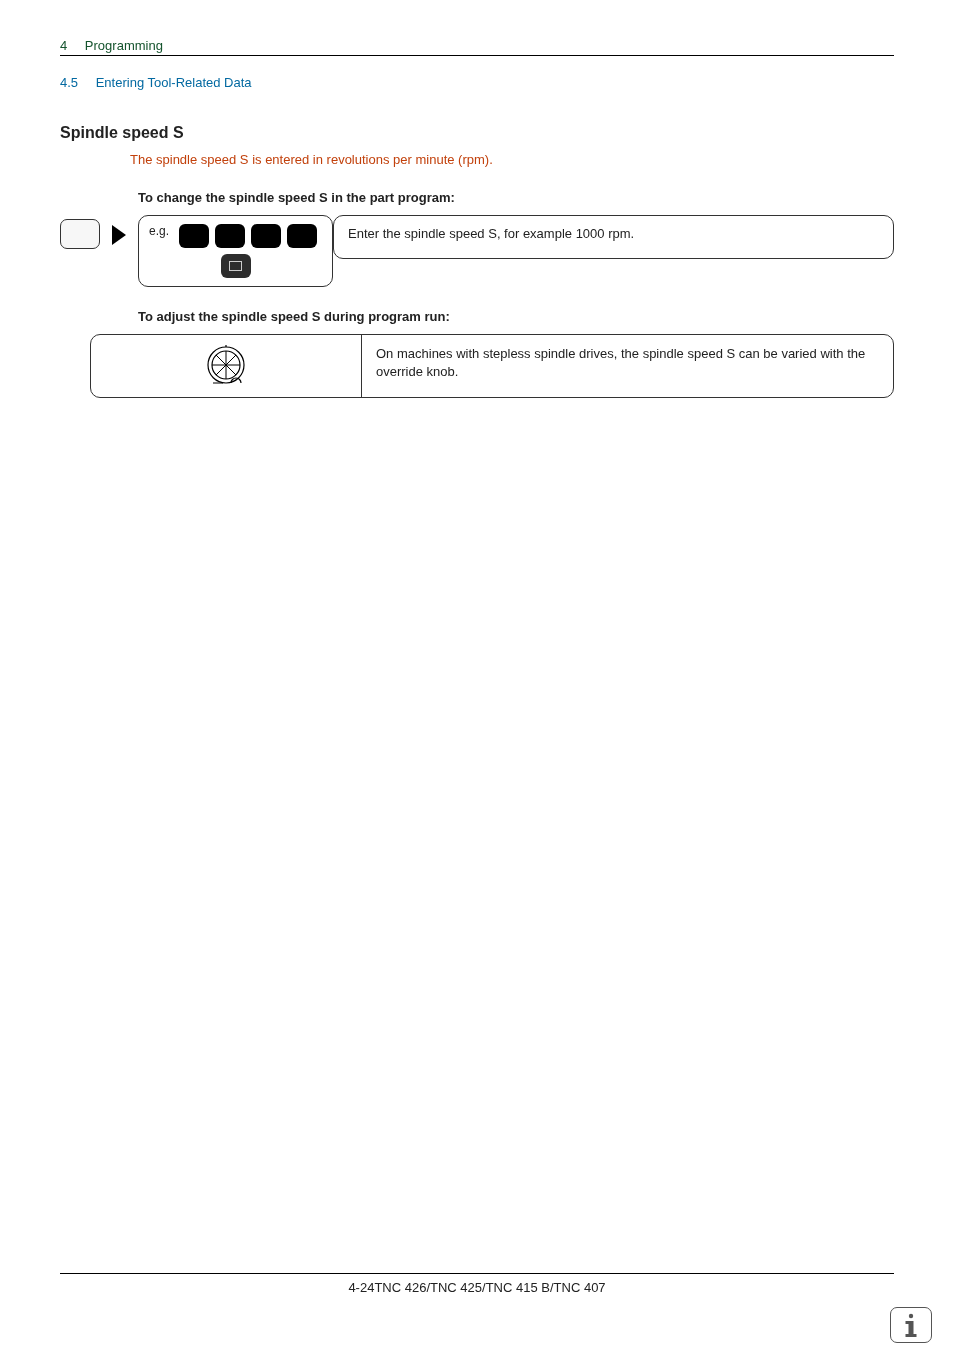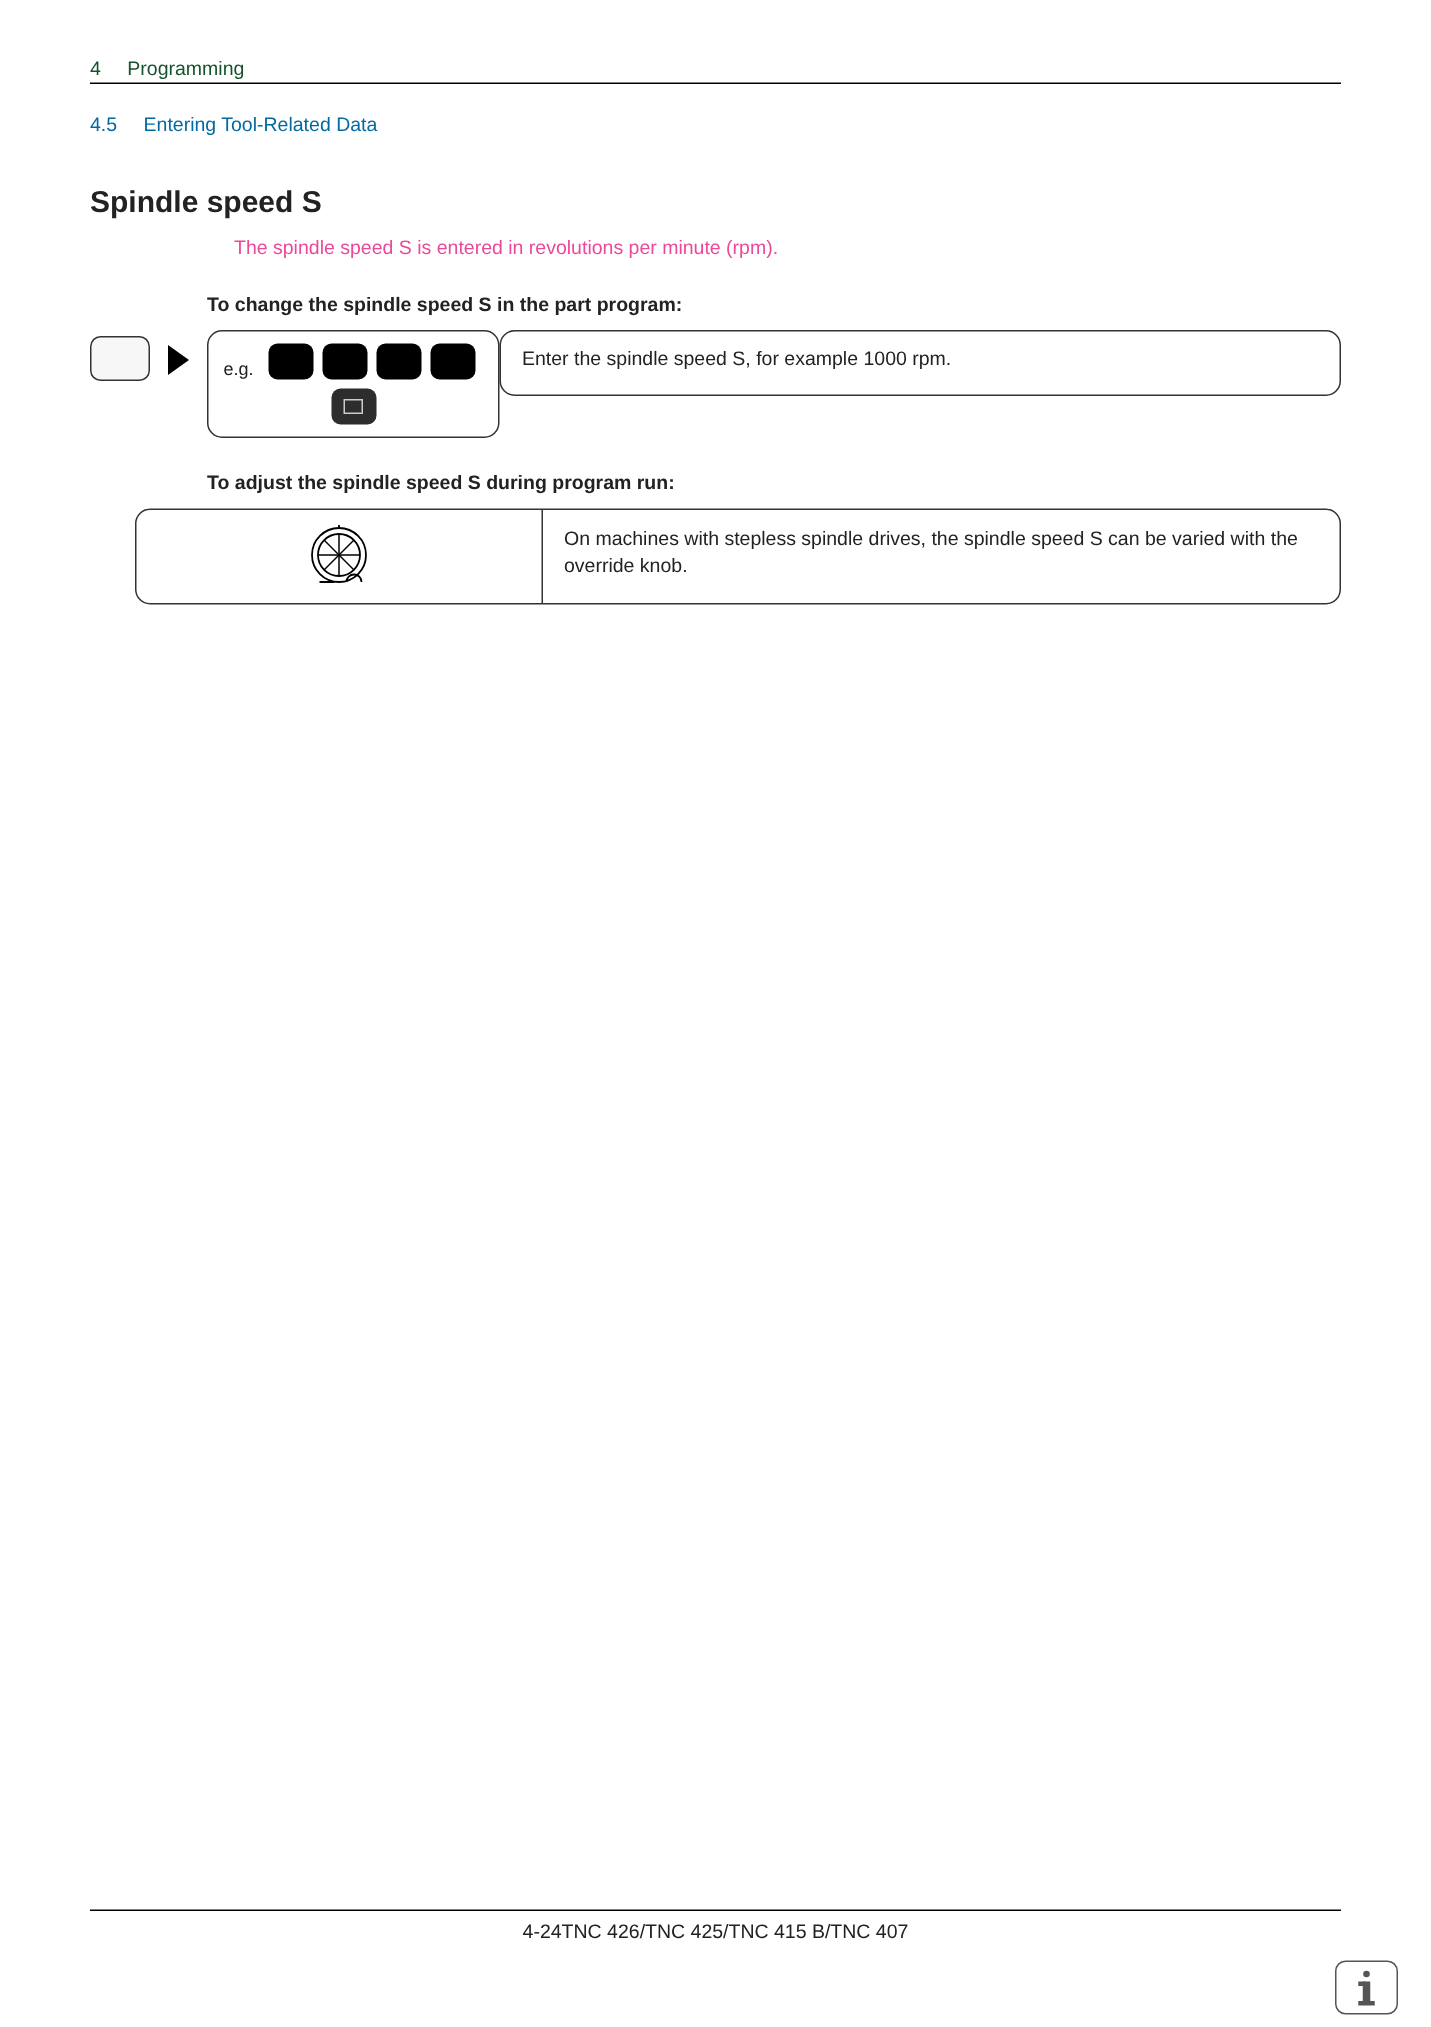--- a/index.html
+++ b/index.html
@@ -30,27 +30,27 @@
     padding-top: 19px;
     font-size: 13px;
     color: #0369a1;
   }
   .sub-header .secnum {
     margin-right: 14px;
   }
   .section-title {
     margin-top: 34px;
     font-weight: bold;
-    font-size: 20px;
+    font-size: 16px;
   }
   .body-indent {
-    margin-left: 96px;
-    margin-top: 10px;
-    font-size: 13px;
-    color: #ec4899;
+    margin-left: 70px;
+    margin-top: 10px;
+    font-size: 13px;
+    color: #c2410c;
     line-height: 1.25;
   }
   .body-indent.tight {
     margin-top: 14px;
   }
   .sub-heading {
     margin-left: 78px;
     margin-top: 22px;
     font-weight: bold;
     font-size: 13px;
@@ -80,21 +80,21 @@
   }
   .eg-box {
     border: 1.5px solid #333;
     border-radius: 10px;
     padding: 8px 10px 8px 10px;
     min-width: 195px;
     box-sizing: border-box;
   }
   .eg-top {
     display: flex;
-    align-items: flex-end;
+    align-items: flex-start;
     gap: 6px;
   }
   .eg-label {
     font-size: 12px;
     margin-right: 4px;
   }
   .key-black {
     width: 30px;
     height: 24px;
     background: #000;

